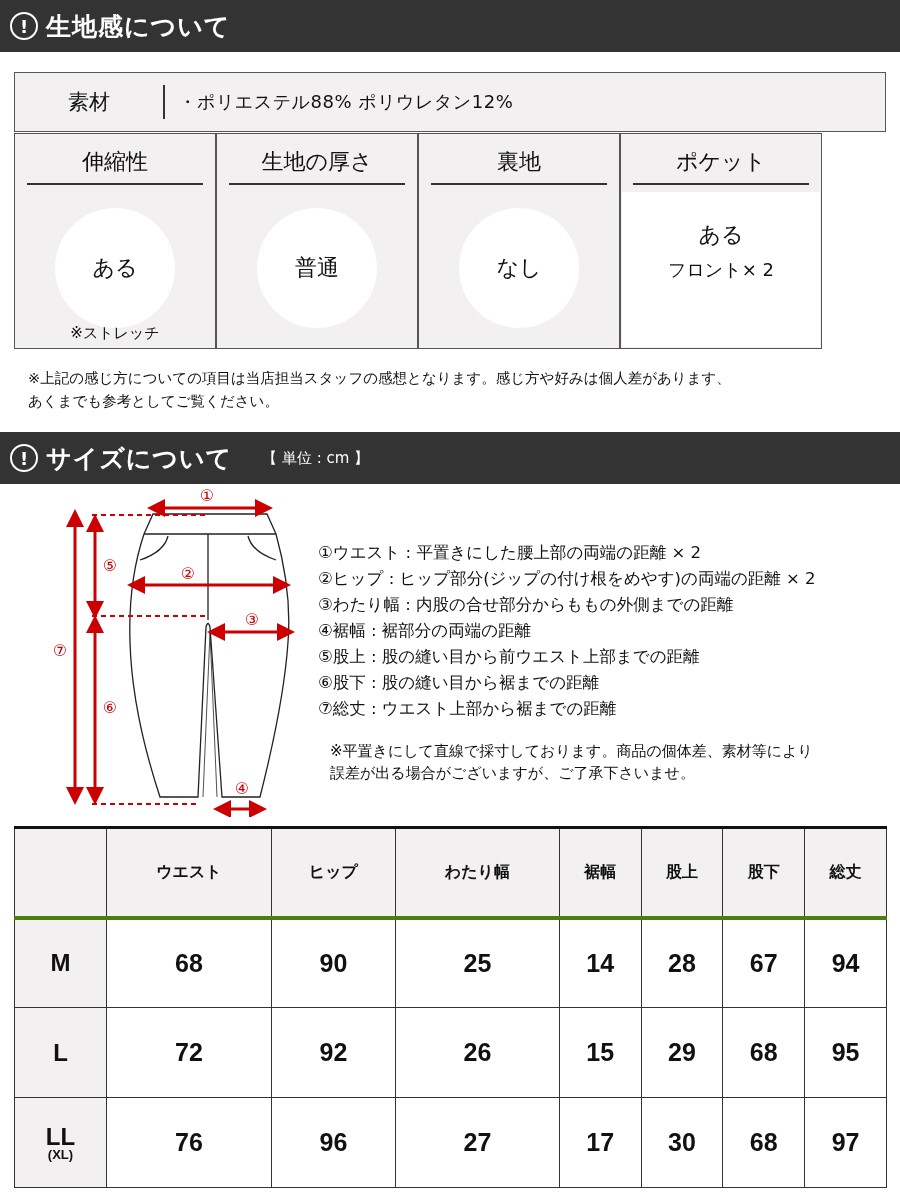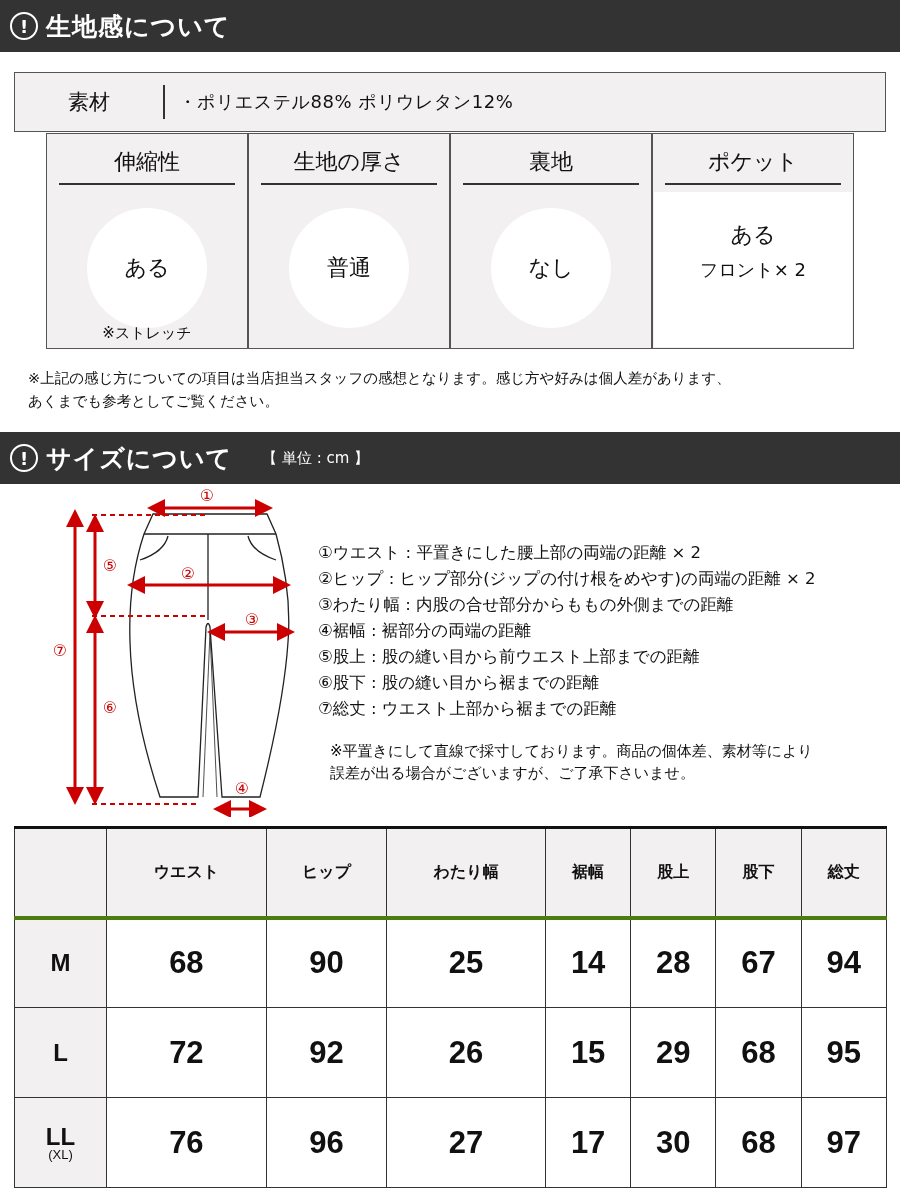--- a/index.html
+++ b/index.html
@@ -5,42 +5,42 @@
   * { box-sizing: border-box; margin: 0; padding: 0; }
   body { width: 900px; height: 1200px; background: #ffffff; font-family: "DejaVu Sans", "Liberation Sans", sans-serif; color: #111; overflow: hidden; position: relative; }
   .bar { position: absolute; left: 0; width: 900px; height: 52px; background: #333333; color: #fff; display: flex; align-items: center; padding-left: 10px; }
   .bar .excl { width: 28px; height: 28px; border: 2.5px solid #fff; border-radius: 50%; display: flex; align-items: center; justify-content: center; font-weight: bold; font-size: 18px; margin-right: 8px; }
   .bar .ttl { font-size: 25px; font-weight: bold; letter-spacing: 1px; }
   .bar .unit { font-size: 15px; font-weight: normal; margin-left: 30px; }
   .material { position: absolute; left: 14px; top: 72px; width: 872px; height: 60px; border: 1.5px solid #555; background: #f2f0f1; display: flex; align-items: center; }
   .material .lbl { width: 148px; text-align: center; font-size: 21px; }
   .material .sep { width: 1.5px; height: 34px; background: #333; }
   .material .val { padding-left: 14px; font-size: 18px; letter-spacing: 0.5px; }
-  .cards { position: absolute; top: 133px; left: 14px; width: 872px; display: flex; justify-content: center; }
+  .cards { position: absolute; top: 133px; left: 14px; width: 872px; display: flex; justify-content: flex-start; }
   .card { width: 202px; height: 216px; border: 1.5px solid #555; background: #f2f0f1; position: relative; }
   .card .ctitle { text-align: center; font-size: 22px; padding-top: 13px; height: 50px; }
   .card .rule { position: absolute; left: 12px; right: 12px; top: 49px; height: 1.5px; background: #333; }
   .card .circle { position: absolute; left: 40px; top: 74px; width: 120px; height: 120px; border-radius: 50%; background: #fff; display: flex; align-items: center; justify-content: center; font-size: 22px; }
   .card .note { position: absolute; bottom: 5px; width: 100%; text-align: center; font-size: 15px; }
   .card.white-body .body { position: absolute; left: 1px; right: 1px; top: 58px; bottom: 1px; background: #fff; display: flex; flex-direction: column; align-items: center; padding-top: 28px; }
   .card.white-body .line1 { font-size: 22px; }
   .card.white-body .line2 { font-size: 18px; margin-top: 8px; }
   .disclaimer { position: absolute; left: 28px; top: 367px; font-size: 14.5px; line-height: 23px; }
   .diagram { position: absolute; left: 40px; top: 482px; width: 270px; height: 335px; }
   .legend { position: absolute; left: 318px; top: 540px; font-size: 16.5px; line-height: 26px; }
   .note2 { position: absolute; left: 330px; top: 740px; font-size: 15px; line-height: 22px; }
   table { position: absolute; left: 14px; top: 826px; width: 873px; border-collapse: collapse; }
   th, td { border: 1.5px solid #333; text-align: center; }
   thead th { background: #f2f0f1; height: 90px; font-size: 16px; font-weight: bold; }
   thead tr { border-bottom: 4px solid #111; }
   thead th { border-bottom: 4px solid #4d7c0f; }
   table { border-top: 3px solid #111; }
-  tbody td { height: 90px; font-size: 31px; font-weight: bold; font-family: "Liberation Sans", sans-serif; }
+  tbody td { height: 90px; font-size: 25px; font-weight: bold; font-family: "Liberation Sans", sans-serif; }
   tbody td.size { background: #f2f0f1; font-size: 24px; }
-  td.size .sub { display: block; font-size: 13px; font-weight: normal; line-height: 12px; }
+  td.size .sub { display: block; font-size: 13px; font-weight: bold; line-height: 12px; }
   td.size .main { display: block; line-height: 24px; }
   .col0 { width: 92px; }
 </style>
 </head>
 <body>
 
 <div class="bar" style="top:0;">
   <div class="excl">!</div>
   <div class="ttl">生地感について</div>
 </div>

